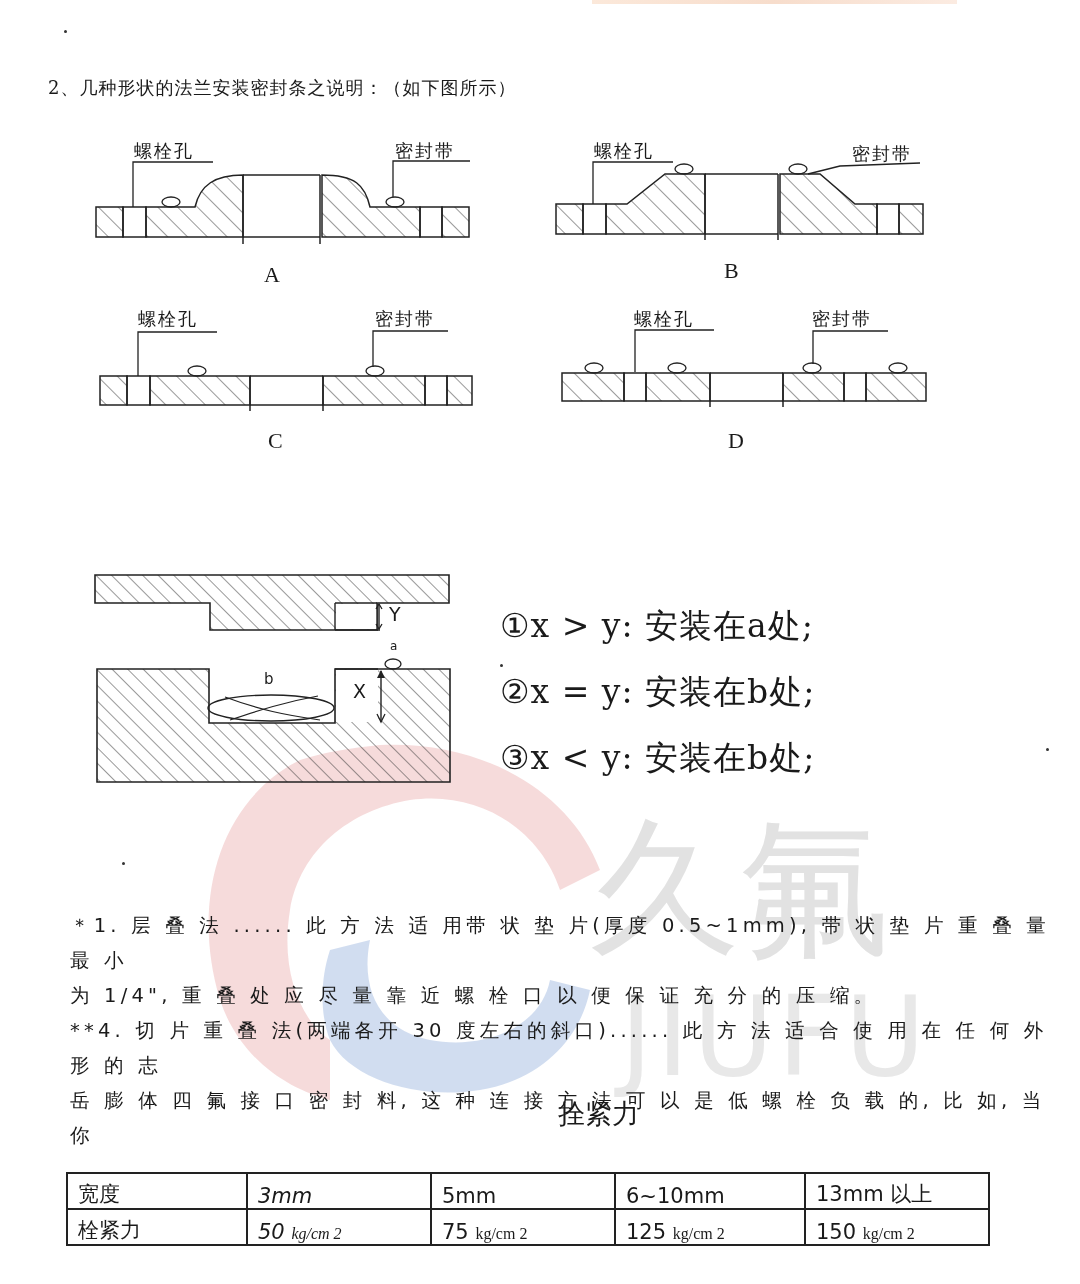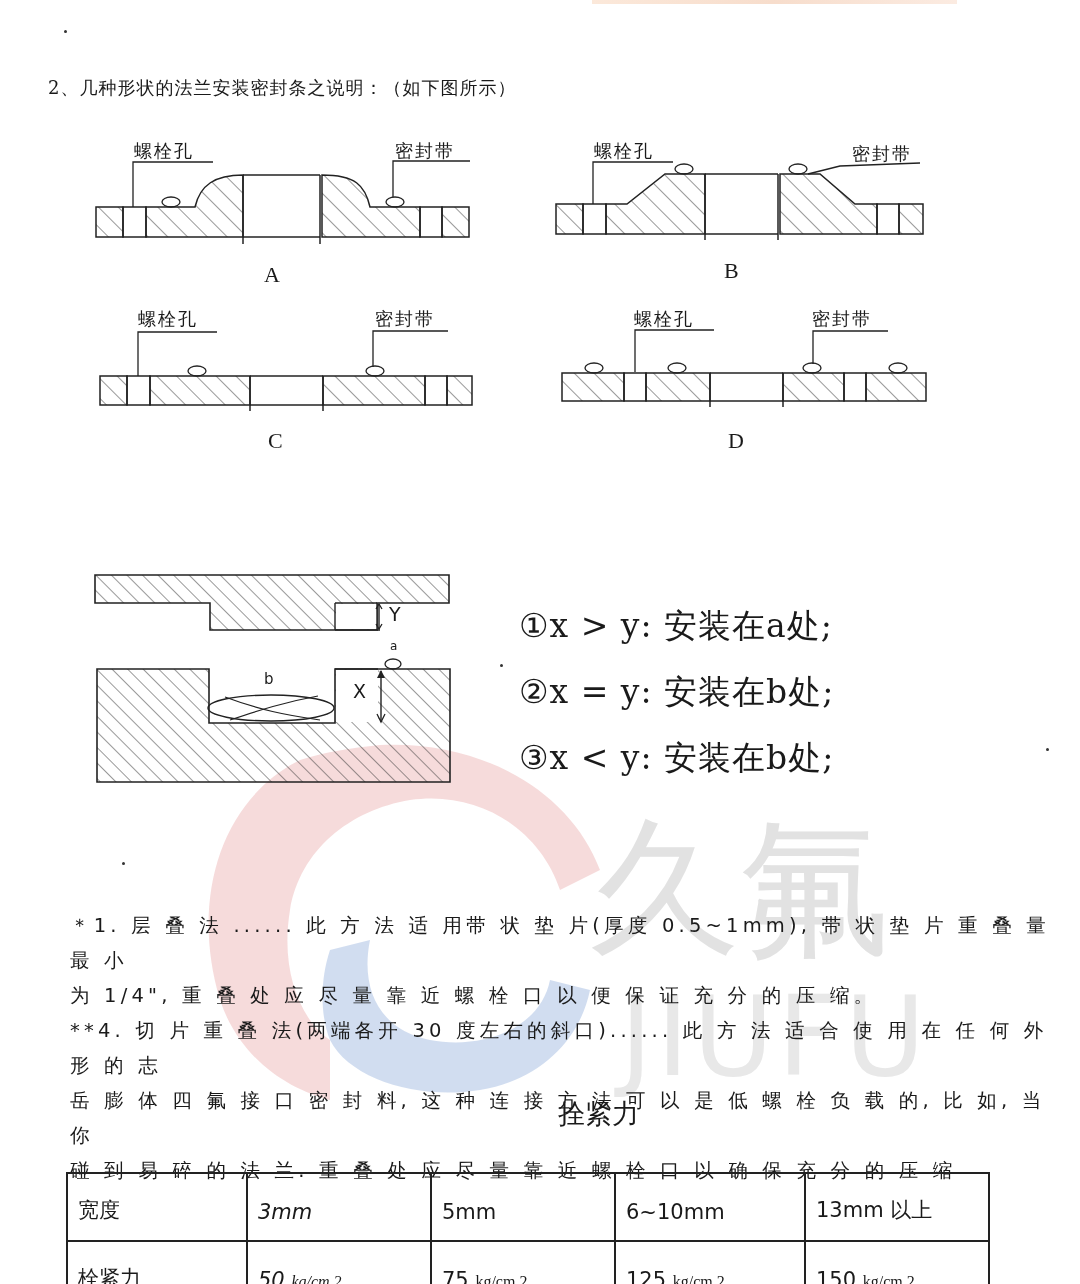--- a/index.html
+++ b/index.html
@@ -4,27 +4,27 @@
 <style>
   html,body{margin:0;padding:0;background:#ffffff;}
   body{width:1080px;height:1284px;position:relative;overflow:hidden;font-family:"DejaVu Serif","Liberation Serif",serif;color:#1a1a1a;}
   .abs{position:absolute;}
   .topbar{left:592px;top:0;width:365px;height:4px;background:linear-gradient(90deg,#fbe6d6,#f6d9c6,#fbe9de);opacity:.9;}
   .dot{width:3px;height:3px;background:#333;border-radius:50%;}
   .heading{left:48px;top:76px;font-size:18px;letter-spacing:1px;font-family:"DejaVu Serif",serif;}
   .diagram-label{font-size:18px;font-family:"DejaVu Sans",sans-serif;letter-spacing:2px;}
   .letter{font-size:22px;font-family:"Liberation Serif",serif;}
   svg{position:absolute;}
-  .rule{left:519px;font-size:33px;font-family:"DejaVu Serif",serif;letter-spacing:1px;white-space:nowrap;}
+  .rule{left:500px;font-size:33px;font-family:"DejaVu Serif",serif;letter-spacing:1px;white-space:nowrap;}
   .watermark{left:180px;top:740px;width:750px;height:360px;pointer-events:none;}
   .notes{left:70px;top:884px;width:1000px;font-size:19.5px;line-height:35px;font-family:"DejaVu Sans",sans-serif;letter-spacing:4.2px;margin-top:24px;}
   .notes p{margin:0;}
   .table-title{left:528px;top:1096px;font-size:27px;font-family:"DejaVu Serif",serif;margin-left:30px;}
   table.force{position:absolute;left:66px;top:1172px;border-collapse:collapse;font-family:"DejaVu Sans",sans-serif;}
-  table.force td{border:2px solid #222;height:34px;padding:16px 10px;font-size:21px;vertical-align:bottom;}
+  table.force td{border:2px solid #222;height:34px;padding:0 10px;font-size:21px;vertical-align:bottom;}
   table.force td.col0{width:158px;}
   table.force td.col1{width:162px;font-style:italic;}
   table.force td.col2{width:162px;}
   table.force td.col3{width:168px;}
   table.force td.col4{width:162px;}
   .unit{font-family:"Liberation Serif",serif;font-size:16px;}
 </style>
 </head>
 <body>
 
@@ -177,21 +177,20 @@
 
 <div class="abs rule" style="top:604px;">①x &gt; y:  安装在a处;</div>
 <div class="abs rule" style="top:670px;">②x = y:  安装在b处;</div>
 <div class="abs rule" style="top:736px;">③x &lt; y:  安装在b处;</div>
 
 <div class="abs notes">
   <p>＊1. 层 叠 法 ...... 此 方 法 适 用带 状 垫 片(厚度 0.5~1mm), 带 状 垫 片 重 叠 量 最 小</p>
   <p>为 1/4", 重 叠 处 应 尽 量 靠 近 螺 栓 口 以 便 保 证 充 分 的 压 缩。</p>
   <p>**4. 切 片 重 叠 法(两端各开 30 度左右的斜口)...... 此 方 法 适 合 使 用 在 任 何 外 形 的 志</p>
   <p>岳 膨 体 四 氟 接 口 密 封 料, 这 种 连 接 方 法 可 以 是 低 螺 栓 负 载 的, 比 如, 当 你</p>
-  <p>碰 到 易 碎 的 法 兰. 重 叠 处 应 尽 量 靠 近 螺 栓 口 以 确 保 充 分 的 压 缩</p>
 </div>
 
 <div class="abs table-title">拴紧力</div>
 <table class="force">
   <tbody>
       <tr>
     <td class="col0">宽度</td>
     <td class="col1">3mm</td>
     <td class="col2">5mm</td>
     <td class="col3">6~10mm</td>

